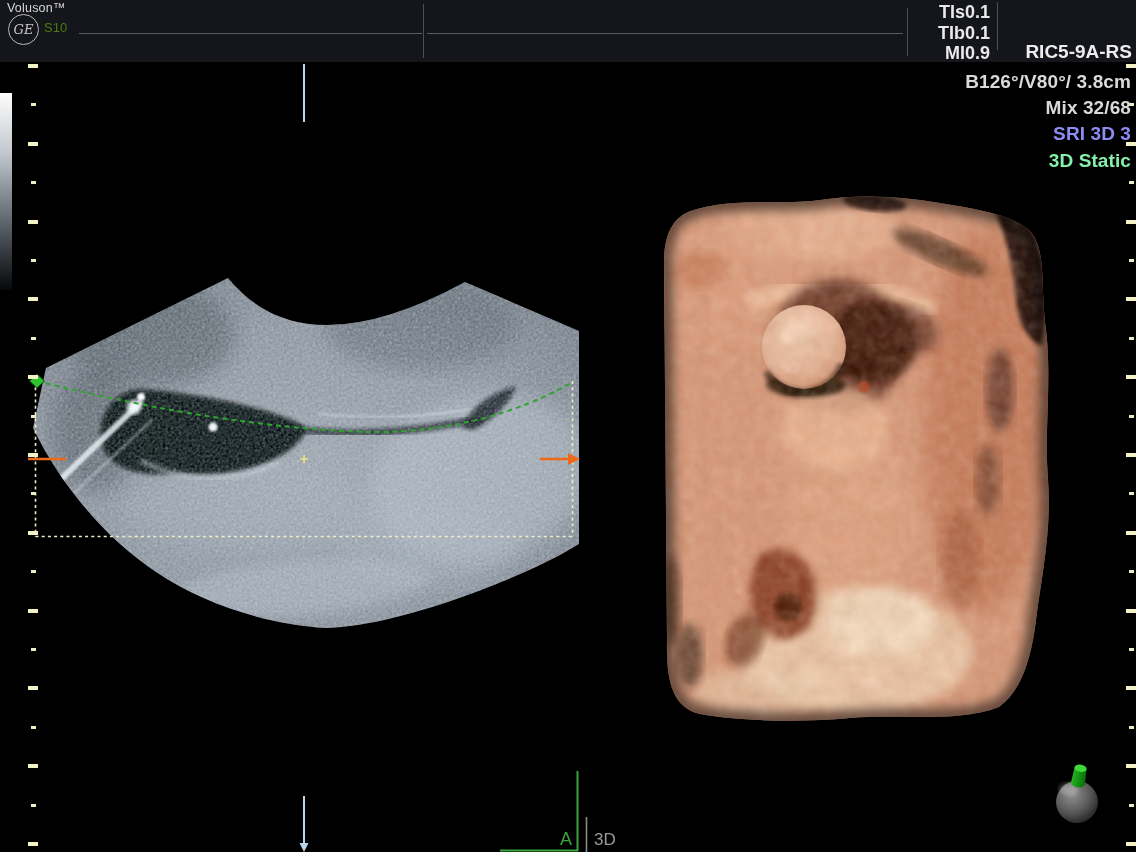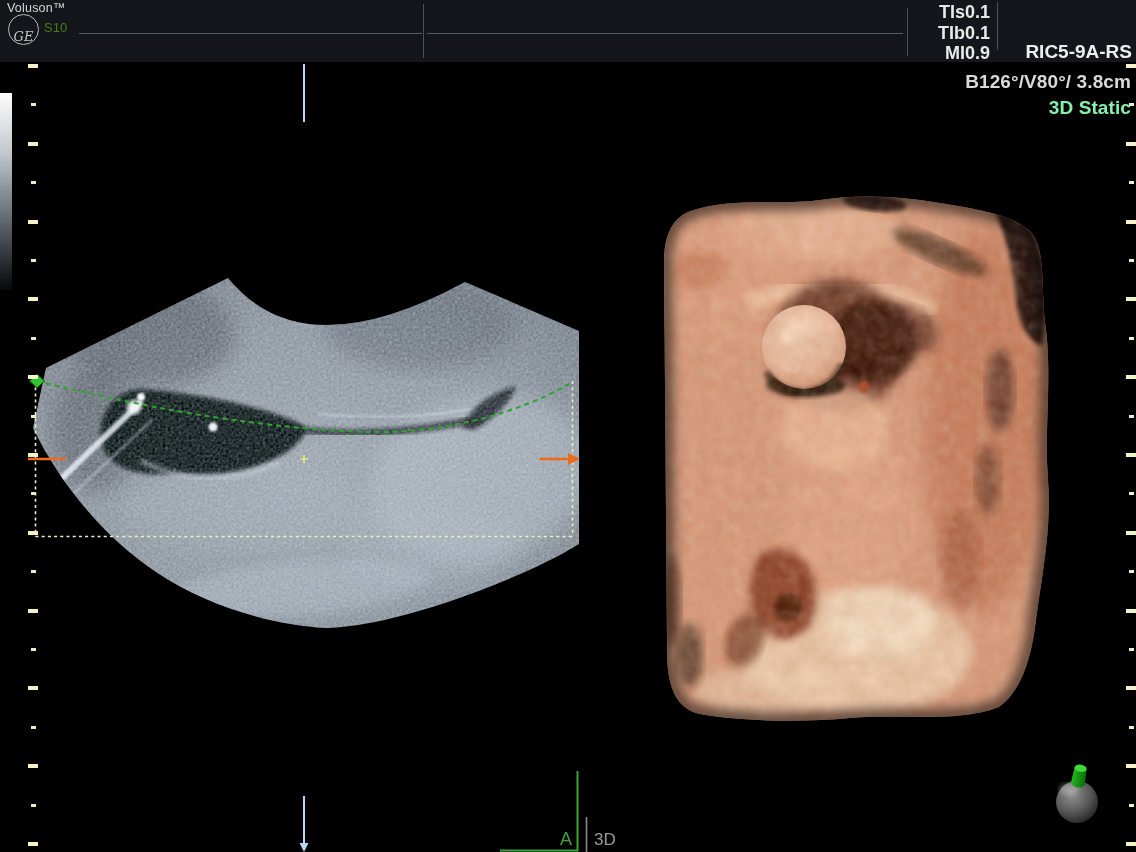--- a/index.html
+++ b/index.html
@@ -2,21 +2,21 @@
 <html><head>
 <meta charset="utf-8">
 <style>
   html,body{margin:0;padding:0;background:#000;}
   #screen{position:relative;width:1136px;height:852px;background:#000;overflow:hidden;
           font-family:"Liberation Sans","DejaVu Sans",sans-serif;-webkit-font-smoothing:antialiased;}
   
   #header{position:absolute;left:0;top:0;width:1136px;height:62px;background:#14161b;}
   .product{position:absolute;left:7px;top:1px;font-size:12.5px;color:#d6d6d6;letter-spacing:.2px;}
   .ge-logo{position:absolute;left:8px;top:14px;width:29px;height:29px;border:1.4px solid #b9b9b9;
-           border-radius:50%;display:flex;align-items:flex-end;justify-content:center;}
+           border-radius:50%;display:flex;align-items:center;justify-content:center;}
   .ge-logo span{font-family:"DejaVu Serif",serif;font-style:italic;font-size:13px;color:#c6c6c6;}
   .model{position:absolute;left:44px;top:20px;font-size:13px;color:#4d7c0f;}
   .hline{position:absolute;top:33px;height:1px;background:#565c63;}
   .vline{position:absolute;width:1px;background:#4b5157;}
   .field{position:absolute;top:14px;height:20px;}
   #safety{position:absolute;left:916px;top:2px;width:74px;font-size:18px;font-weight:600;color:#e9e9e9;}
   #safety .row{display:flex;justify-content:flex-end;height:20.5px;line-height:20.5px;}
   #probe{position:absolute;right:4px;top:41px;font-size:19px;font-weight:600;color:#ededed;}
   
   #params{position:absolute;right:5px;top:69px;text-align:right;font-size:19px;font-weight:600;
@@ -314,16 +314,18 @@
     <div class="row">
       <span>MI</span>
       <span>0.9</span>
     </div>
   </div>
   <div id="probe">RIC5-9A-RS</div>
 </div>
 
 <div id="params">
   <div>B126°/V80°/ 3.8cm</div>
+  <div>Mix 32/68</div>
+  <div class="sri">SRI 3D 3</div>
   <div class="mode">3D Static</div>
 </div>
 
 </div>
 
 </body></html>

